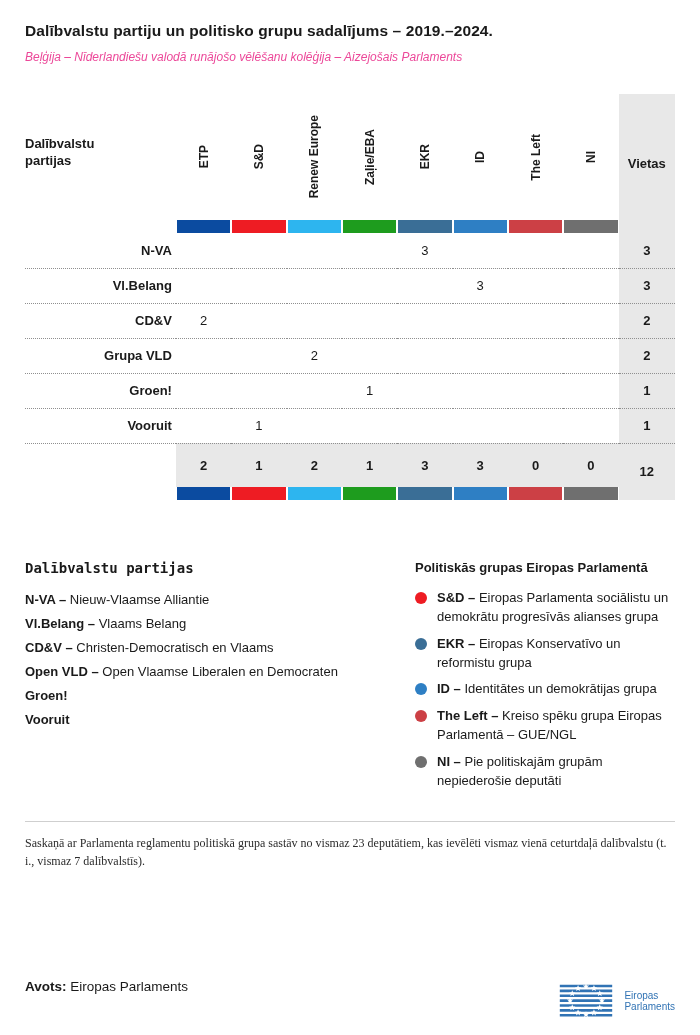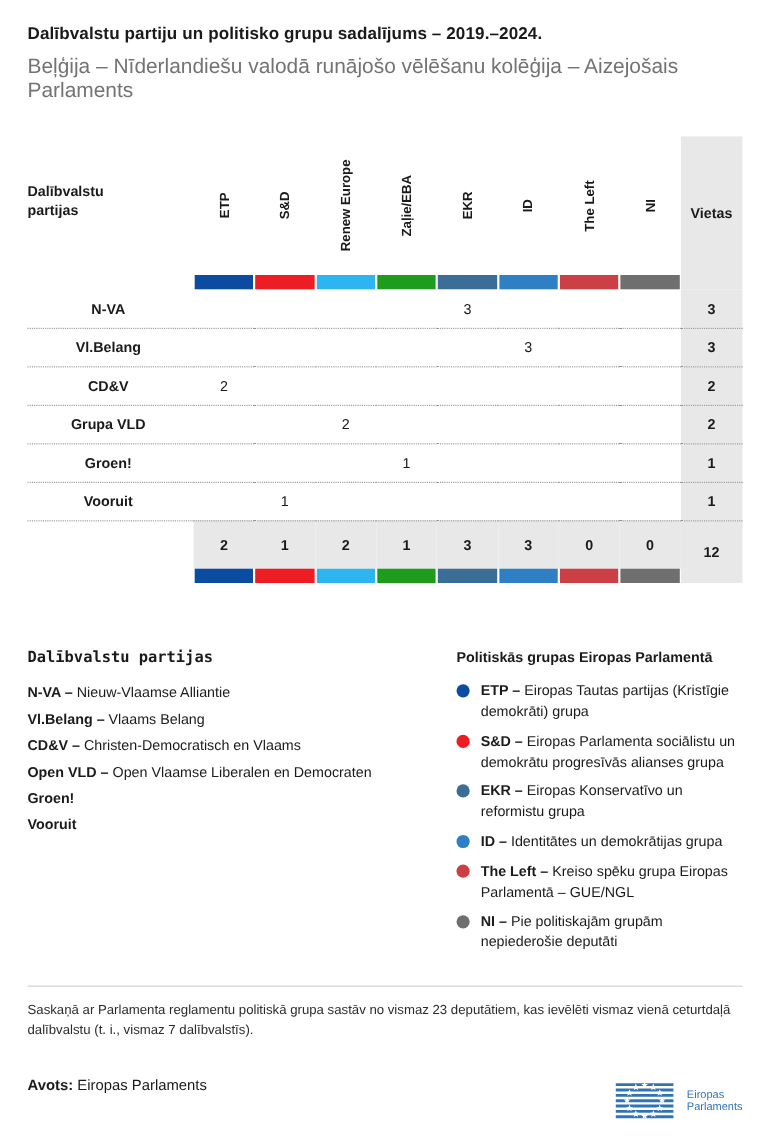--- a/index.html
+++ b/index.html
@@ -6,56 +6,56 @@
   html,body { margin:0; padding:0; }
   body {
     width:700px; height:1035px;
     font-family:"Liberation Sans", sans-serif;
     background:#ffffff; color:#1a1a1a;
     position:relative; overflow:hidden;
   }
   .page { padding:10px 25px 0 25px; }
 
   .title { font-size:15.5px; font-weight:bold; margin:12px 0 10px 0; letter-spacing:.1px; }
-  .subtitle { font-size:19px; font-weight:400; color:#737373; margin:0 0 30px 0; }
+  .subtitle { font-size:12px; font-weight:400; color:#ec4899; margin:0 0 30px 0;font-style:italic; }
 
   table.seats { border-collapse:collapse; table-layout:fixed; width:650px; }
   col.party-col { width:150px; }
   col.g-col { width:55px; }
   col.seats-col { width:56px; }
 
   tr.header-row th { height:126px; padding:0; vertical-align:middle; font-weight:bold; }
   th.corner { vertical-align:bottom; text-align:left; }
   .corner-text { width:78px; font-size:13px; font-weight:bold; line-height:1.3; padding-bottom:8px; word-wrap:break-word; overflow-wrap:break-word; }
   .vlabel { writing-mode:vertical-rl; transform:rotate(180deg); font-size:12px; font-weight:bold; line-height:1; margin:0 auto; white-space:nowrap; }
   th.seats-head { background:#e8e8e8; vertical-align:bottom; text-align:center; font-size:13px; font-weight:bold; padding-bottom:8px; }
 
   tr.bar-row td { padding:0; height:13px; border:none; }
   .bar { height:13px; margin:0 1px; }
 
   tr.drow td { height:35px; padding:0; border-bottom:1px dotted #8f8f8f; font-size:13px; text-align:center; }
-  tr.drow td.party { text-align:center; font-weight:bold; padding-right:4px; }
+  tr.drow td.party { text-align:right; font-weight:bold; padding-right:4px; }
   td.seats-cell { background:#e8e8e8; font-weight:bold; text-align:center; }
 
   tr.trow td { height:44px; padding:0; font-size:13px; font-weight:bold; text-align:center; background:#e8e8e8; }
   tr.trow td.party { background:#ffffff; }
   td.seats-total { background:#e8e8e8; font-weight:bold; text-align:center; font-size:13px; }
 
   .legends { display:flex; margin-top:60px; }
   .legend-parties { width:390px; }
   .legend-parties h3 { font-family:"DejaVu Sans Mono", monospace; font-size:14px; font-weight:bold; margin:0 0 16px 0; }
   .lp-item { font-size:13px; margin-bottom:9px; }
   .b { font-weight:bold; }
 
   .legend-groups { width:260px; }
   .legend-groups h3 { font-size:13px; font-weight:bold; margin:0 0 14px 0; }
   .lg-item { display:flex; align-items:flex-start; margin-bottom:8px; font-size:13px; line-height:1.45; }
   .dot { width:12px; height:12px; border-radius:50%; flex:0 0 12px; margin:3px 10px 0 0; }
 
-  .footnote-wrap { margin-top:22px; border-top:1px solid #cfcfcf; padding-top:12px; }
+  .footnote-wrap { margin-top:22px; border-top:1px solid #cfcfcf; padding-top:12px;font-family:Liberation Serif, serif; }
   .footnote { font-size:12px; color:#2b2b2b; line-height:1.5; margin:0; width:650px; }
 
   .bottom-row { position:absolute; left:25px; right:25px; bottom:12px; display:flex; justify-content:space-between; align-items:flex-start; }
   .source { font-size:13.5px; margin:0; }
   .logo { display:flex; align-items:center; }
   .logo svg { display:block; margin-right:9px; }
   .logo-text { font-size:10px; font-weight:normal; line-height:1.15; }
 </style>
 </head>
 <body>
@@ -257,24 +257,20 @@
       <h3>Dalībvalstu partijas</h3>
       <div class="lp-item"><span class="b">N-VA –</span> <span>Nieuw-Vlaamse Alliantie</span></div>
       <div class="lp-item"><span class="b">Vl.Belang –</span> <span>Vlaams Belang</span></div>
       <div class="lp-item"><span class="b">CD&amp;V –</span> <span>Christen-Democratisch en Vlaams</span></div>
       <div class="lp-item"><span class="b">Open VLD –</span> <span>Open Vlaamse Liberalen en Democraten</span></div>
       <div class="lp-item"><span class="b">Groen!</span> <span></span></div>
       <div class="lp-item"><span class="b">Vooruit</span> <span></span></div>
     </div>
     <div class="legend-groups">
       <h3>Politiskās grupas Eiropas Parlamentā</h3>
-      <div class="lg-item">
-        <span class="dot" style="background-color: rgb(11, 75, 160);"></span>
-        <span><span class="b">ETP –</span> <span>Eiropas Tautas partijas (Kristīgie demokrāti) grupa</span></span>
-      </div>
       <div class="lg-item">
         <span class="dot" style="background-color: rgb(238, 28, 35);"></span>
         <span><span class="b">S&amp;D –</span> <span>Eiropas Parlamenta sociālistu un demokrātu progresīvās alianses grupa</span></span>
       </div>
       <div class="lg-item">
         <span class="dot" style="background-color: rgb(58, 110, 150);"></span>
         <span><span class="b">EKR –</span> <span>Eiropas Konservatīvo un reformistu grupa</span></span>
       </div>
       <div class="lg-item">
         <span class="dot" style="background-color: rgb(46, 127, 196);"></span>

